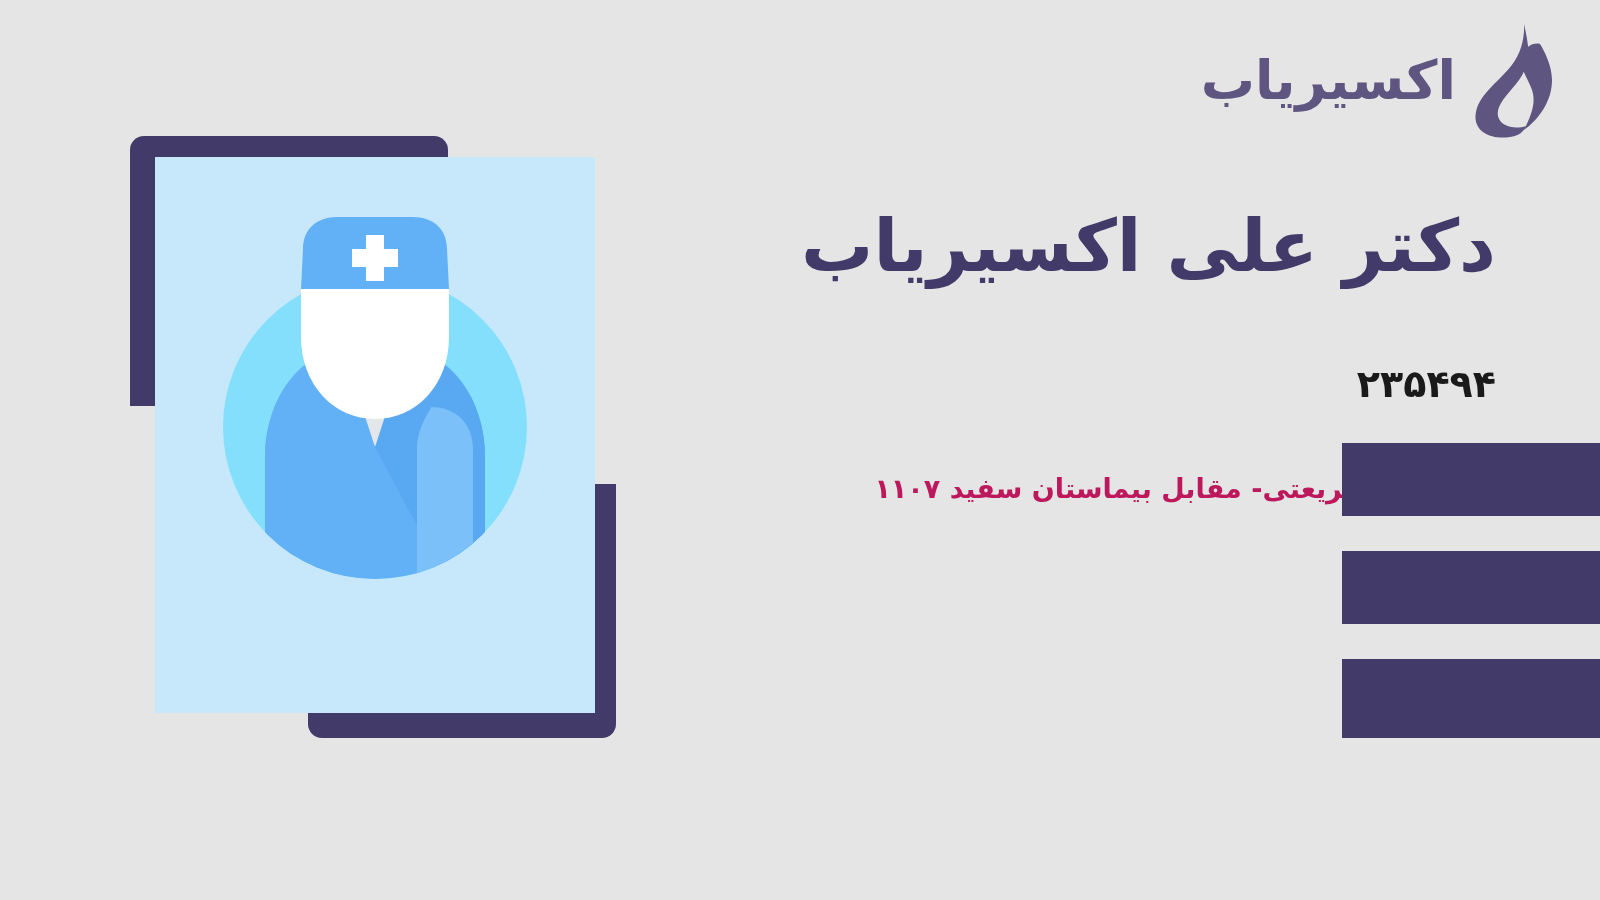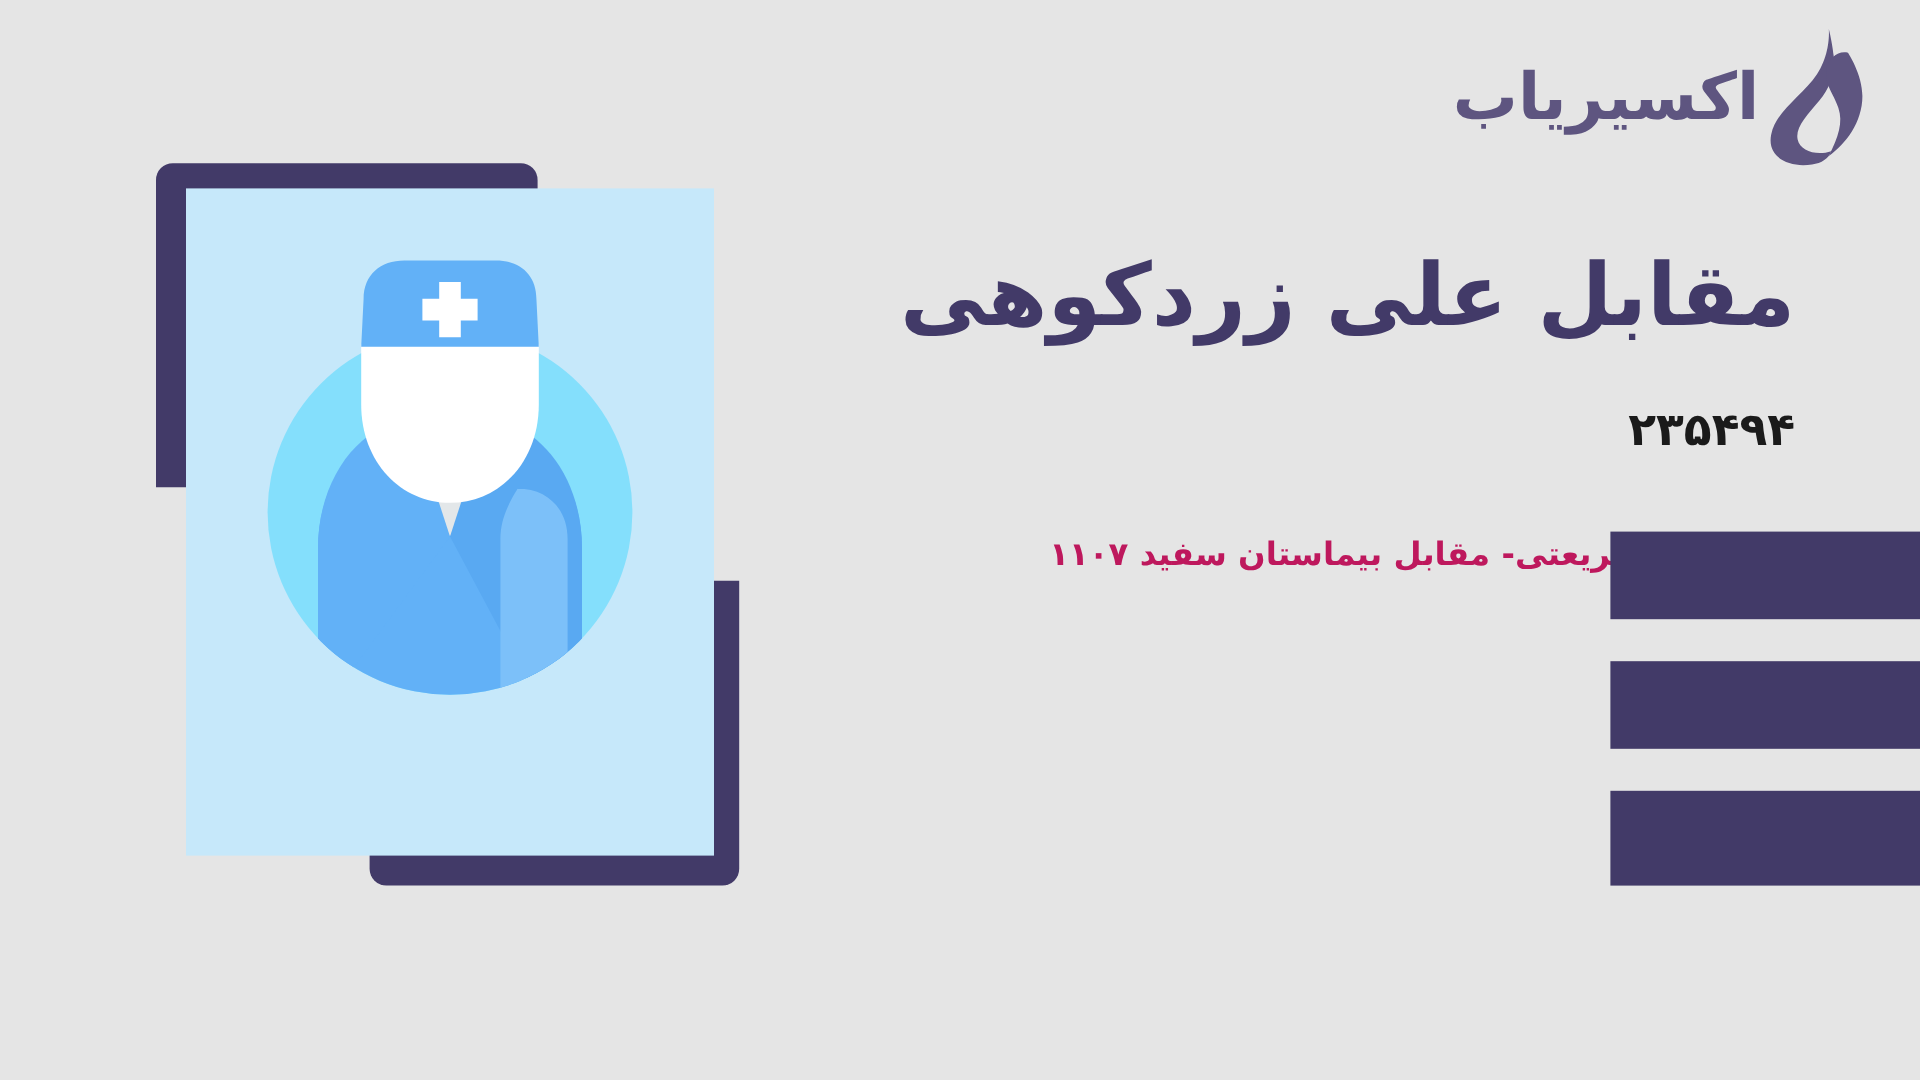--- a/index.html
+++ b/index.html
@@ -17,20 +17,21 @@
     width:1600px; height:900px;
     background:#e5e5e5;
   }
 
   
   .brand {
     position:absolute;
     top:22px; right:38px;
     display:flex;
     align-items:center;
+    gap:10px;
     direction:rtl;
   }
   .brand-flame { width:96px; height:118px; display:block; }
   .brand-name {
     font-size:54px;
     font-weight:700;
     color:#5e5580;
     letter-spacing:1px;
     line-height:1;
     white-space:nowrap;
@@ -82,21 +83,21 @@
     white-space:nowrap;
   }
   .doctor-specialty {
     margin-top:14px;
     font-size:40px;
     font-weight:400;
     color:#5b5380;
     line-height:1.2;
   }
   .doctor-code {
-    margin-top:48px;
+    margin-top:74px;
     font-size:38px;
     font-weight:700;
     color:#1a1a1a;
     letter-spacing:1px;
     padding-left:208px;
   }
   .doctor-address {
     margin-top:64px;
     font-size:27px;
     font-weight:700;
@@ -162,21 +163,21 @@
         <path d="M146 130 L294 130 L294 180 C294 228 261 262 220 262 C179 262 146 228 146 180 Z" fill="#ffffff"></path>
 
         <path d="M148 92 C148 72 162 60 182 60 L258 60 C278 60 292 72 292 92 L294 132 L146 132 Z" fill="#62b1f7"></path>
 
         <path d="M211 78 L229 78 L229 92 L243 92 L243 110 L229 110 L229 124 L211 124 L211 110 L197 110 L197 92 L211 92 Z" fill="#ffffff"></path>
       </svg>
     </div>
   </div>
 
   <div class="info">
-    <h1 class="doctor-name">مقابل علی زردکوهی</h1>
+    <h1 class="doctor-name">دکتر علی اکسیریاب</h1>
     <div class="doctor-code">۲۳۵۴۹۴</div>
     <div class="doctor-address">تهران- خ شریعتی- مقابل بیماستان سفید ۱۱۰۷</div>
   </div>
 
   <div class="bars">
     <div class="bar bar-1"></div>
     <div class="bar bar-2"></div>
     <div class="bar bar-3"></div>
   </div>
 

